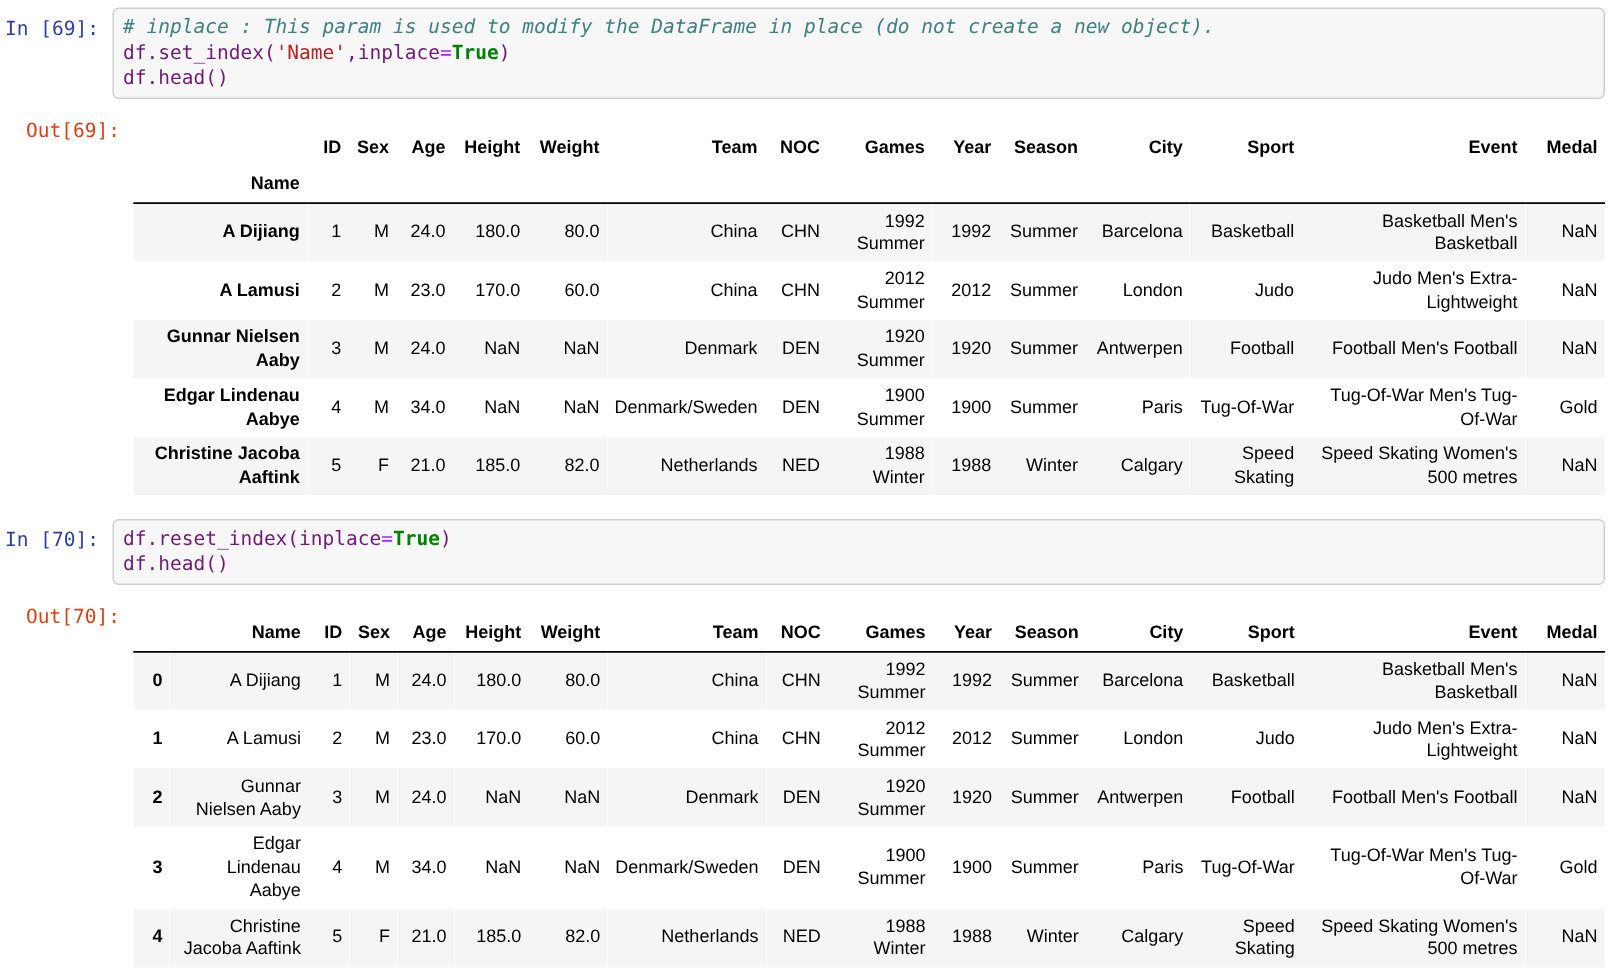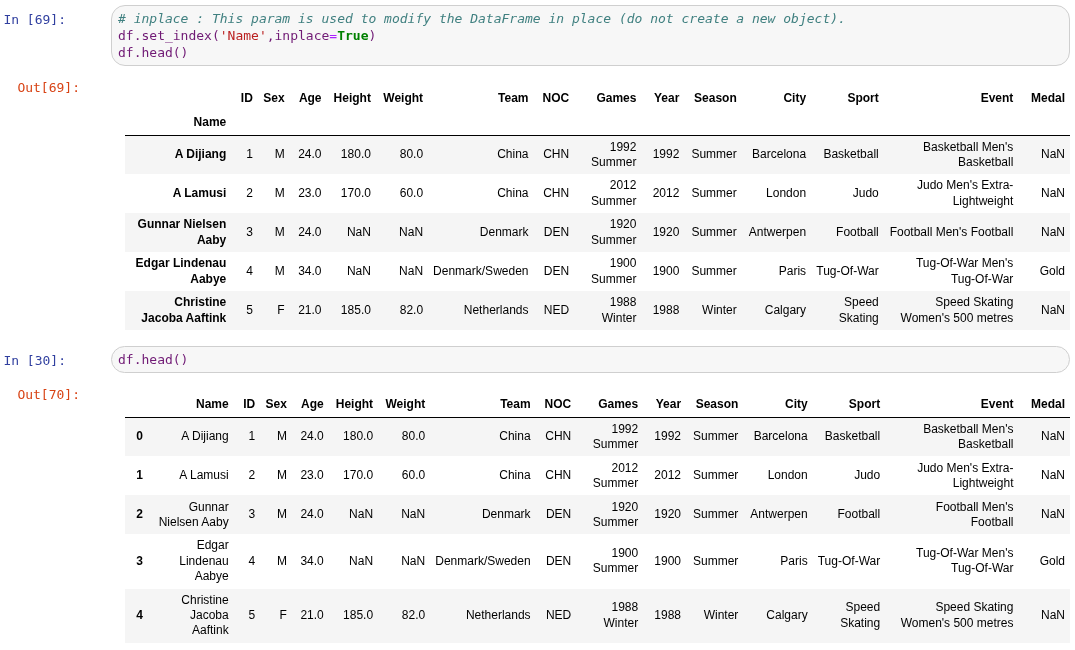--- a/index.html
+++ b/index.html
@@ -3,36 +3,36 @@
 <meta charset="utf-8">
 <style>
   * { box-sizing: border-box; }
   html, body { margin: 0; padding: 0; background: #ffffff; }
   body {
     width: 1075px; height: 650px; overflow: hidden;
     font-family: "Liberation Sans", sans-serif; color: #000;
   }
   .notebook { padding: 5px 5px 0 0; }
 
-  .cell-row { display: flex; align-items: flex-start; gap: 36px; }
+  .cell-row { display: flex; align-items: flex-start; }
   .cell-row.code-row { margin-bottom: 9px; }
   .cell-row.output-row { margin-bottom: 16px; padding-left: 14px; }
 
   .prompt {
     flex: 0 0 75px; width: 75px; text-align: right; padding-right: 9px;
     font-family: "DejaVu Sans Mono", "Liberation Mono", monospace;
     font-size: 13px; line-height: 17px; white-space: nowrap;
   }
   .in-prompt  { color: var(--in-prompt, #303F9F); padding-top: 6px; }
   .out-prompt { color: var(--out-prompt, #D84315); padding-top: 4px; }
 
   .input-box {
     flex: 1 1 auto; background: var(--code-bg, #F7F7F7);
     border: 1px solid var(--code-border, #CFCFCF);
-    border-radius: 14px; padding: 4px 6px;
+    border-radius: 4px; padding: 4px 6px;
   }
   pre.code {
     margin: 0; font-family: "DejaVu Sans Mono", "Liberation Mono", monospace;
     font-size: 13px; line-height: 17px;
   }
   .code-line { white-space: pre; min-height: 17px; }
   .tok-plain   { color: #701a75; }
   .tok-comment { color: var(--comment, #408080); font-style: italic; }
   .tok-string  { color: var(--string, #BA2121); }
   .tok-op      { color: var(--operator, #AA22FF); }
@@ -215,23 +215,23 @@
                 <td>Speed Skating Women's 500 metres</td>
                 <td>NaN</td>
               </tr>
             </tbody>
           </table>
         </div>
     </div>
   </div>
 
   <div class="cell-row code-row">
-    <div class="prompt in-prompt">In [30]:</div>
+    <div class="prompt in-prompt">In [70]:</div>
     <div class="input-box">
-      <pre class="code"><div class="code-line"><span class="tok-plain">df.head()</span></div></pre>
+      <pre class="code"><div class="code-line"><span class="tok-plain">df.reset_index(inplace</span><span class="tok-op">=</span><span class="tok-keyword">True</span><span class="tok-plain">)</span></div><div class="code-line"><span class="tok-plain">df.head()</span></div></pre>
     </div>
   </div>
 
   <div class="cell-row output-row">
     <div class="prompt out-prompt">Out[70]:</div>
     <div class="output-area">
       <div class="table-wrap">
           <table class="dataframe">
             <colgroup>
               <col style="width: 25px;">

